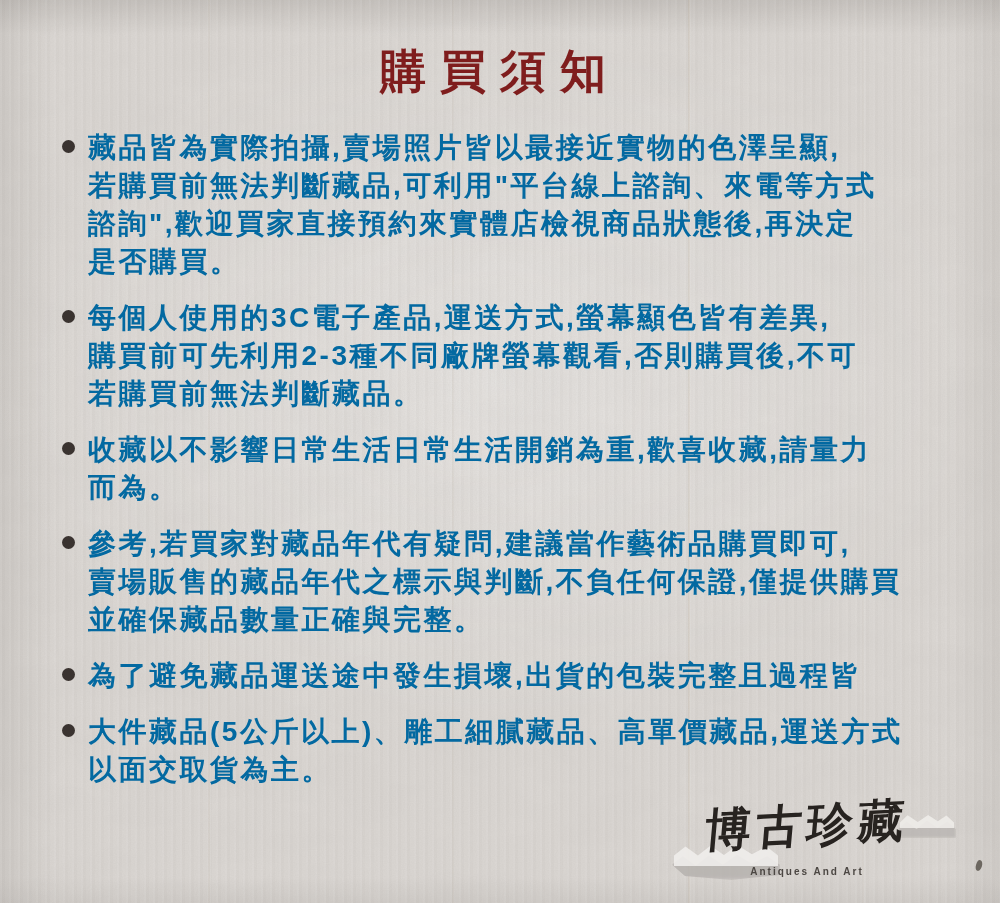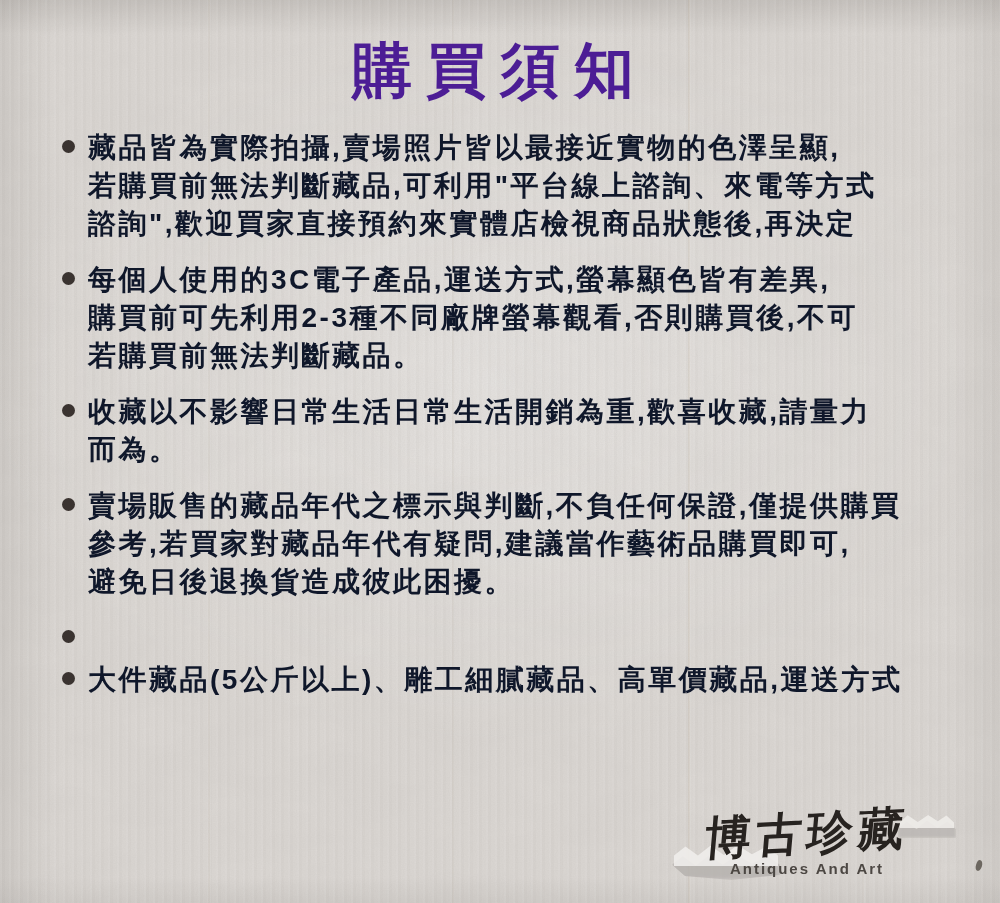--- a/index.html
+++ b/index.html
@@ -38,25 +38,25 @@
   .crease.c2 { left: 452px; opacity: .8; }
   .crease.c3 { left: 688px; background: linear-gradient(90deg, rgba(170,140,95,0), rgba(170,140,95,.18), rgba(255,255,255,.2), rgba(170,140,95,0)); }
   .crease.c4 { left: 862px; opacity: .6; }
   .grain { position: absolute; inset: 0; pointer-events: none; }
 
   
   .title {
     position: relative;
     margin-top: 38px;
     text-align: center;
-    font-size: 60px;
+    font-size: 46px;
     line-height: 66px;
     font-weight: 700;
     letter-spacing: 14px;
-    color: #4c1d95;
+    color: #7f1d1d;
   }
 
   
   .notice {
     position: relative;
     margin-top: 25px;
     padding-left: 62px;
     padding-right: 36px;
   }
   .item { display: flex; margin-bottom: 18px; }
@@ -66,21 +66,21 @@
     border-radius: 50%;
     background: #3a3330;
     margin-top: 11px;
     margin-right: 13px;
   }
   .lines {
     font-size: 28px;
     line-height: 38px;
     letter-spacing: 2.5px;
     font-weight: 700;
-    color: #0f172a;
+    color: #0369a1;
   }
   .lines div { white-space: nowrap; }
 
   
   .tear { position: absolute; pointer-events: none; }
   .tear-left-shadow {
     left: 672px; top: 846px; width: 108px; height: 34px;
     background: #b3afac; filter: blur(2px); opacity: .8;
     clip-path: polygon(0 55%, 10% 30%, 22% 58%, 34% 28%, 47% 55%, 60% 26%, 74% 52%, 88% 30%, 100% 55%, 100% 85%, 55% 100%, 12% 88%);
   }
@@ -117,22 +117,22 @@
     font-family: "DejaVu Serif", "Liberation Serif", serif;
     font-size: 46px;
     line-height: 52px;
     font-weight: 700;
     letter-spacing: 5px;
     color: #272320;
     transform: rotate(-3deg) skewX(-8deg);
     white-space: nowrap;
   }
   .brand-en {
-    margin-top: 1px;
-    font-size: 15px;
+    margin-top: 15px;
+    font-size: 10px;
     letter-spacing: 2px;
     font-weight: 700;
     color: #4c4743;
   }
 </style>
 </head>
 <body>
 
 <div class="page">
 
@@ -158,20 +158,21 @@
   <h1 class="title">購買須知</h1>
 
   <div class="notice">
 
     <div class="item">
       <span class="dot"></span>
       <div class="lines">
         <div>藏品皆為實際拍攝,賣場照片皆以最接近實物的色澤呈顯,</div>
         <div>若購買前無法判斷藏品,可利用"平台線上諮詢、來電等方式</div>
         <div>諮詢",歡迎買家直接預約來實體店檢視商品狀態後,再決定</div>
+        <div>是否購買。</div>
       </div>
     </div>
 
     <div class="item">
       <span class="dot"></span>
       <div class="lines">
         <div>每個人使用的3C電子產品,運送方式,螢幕顯色皆有差異,</div>
         <div>購買前可先利用2-3種不同廠牌螢幕觀看,否則購買後,不可</div>
         <div>若購買前無法判斷藏品。</div>
       </div>
@@ -181,36 +182,38 @@
       <span class="dot"></span>
       <div class="lines">
         <div>收藏以不影響日常生活日常生活開銷為重,歡喜收藏,請量力</div>
         <div>而為。</div>
       </div>
     </div>
 
     <div class="item">
       <span class="dot"></span>
       <div class="lines">
+        <div>參考,若買家對藏品年代有疑問,建議當作藝術品購買即可,</div>
         <div>賣場販售的藏品年代之標示與判斷,不負任何保證,僅提供購買</div>
-        <div>參考,若買家對藏品年代有疑問,建議當作藝術品購買即可,</div>
-        <div>避免日後退換貨造成彼此困擾。</div>
-      </div>
-    </div>
-
-    <div class="item">
-      <span class="dot"></span>
-      <div class="lines">
+        <div>並確保藏品數量正確與完整。</div>
+      </div>
+    </div>
+
+    <div class="item">
+      <span class="dot"></span>
+      <div class="lines">
+        <div>為了避免藏品運送途中發生損壞,出貨的包裝完整且過程皆</div>
       </div>
     </div>
 
     <div class="item">
       <span class="dot"></span>
       <div class="lines">
         <div>大件藏品(5公斤以上)、雕工細膩藏品、高單價藏品,運送方式</div>
+        <div>以面交取貨為主。</div>
       </div>
     </div>
 
   </div>
 
   <div class="tear tear-left-shadow"></div>
   <div class="tear tear-left-light"></div>
   <div class="tear tear-right-shadow"></div>
   <div class="tear tear-right-light"></div>
   <div class="speck"></div>

